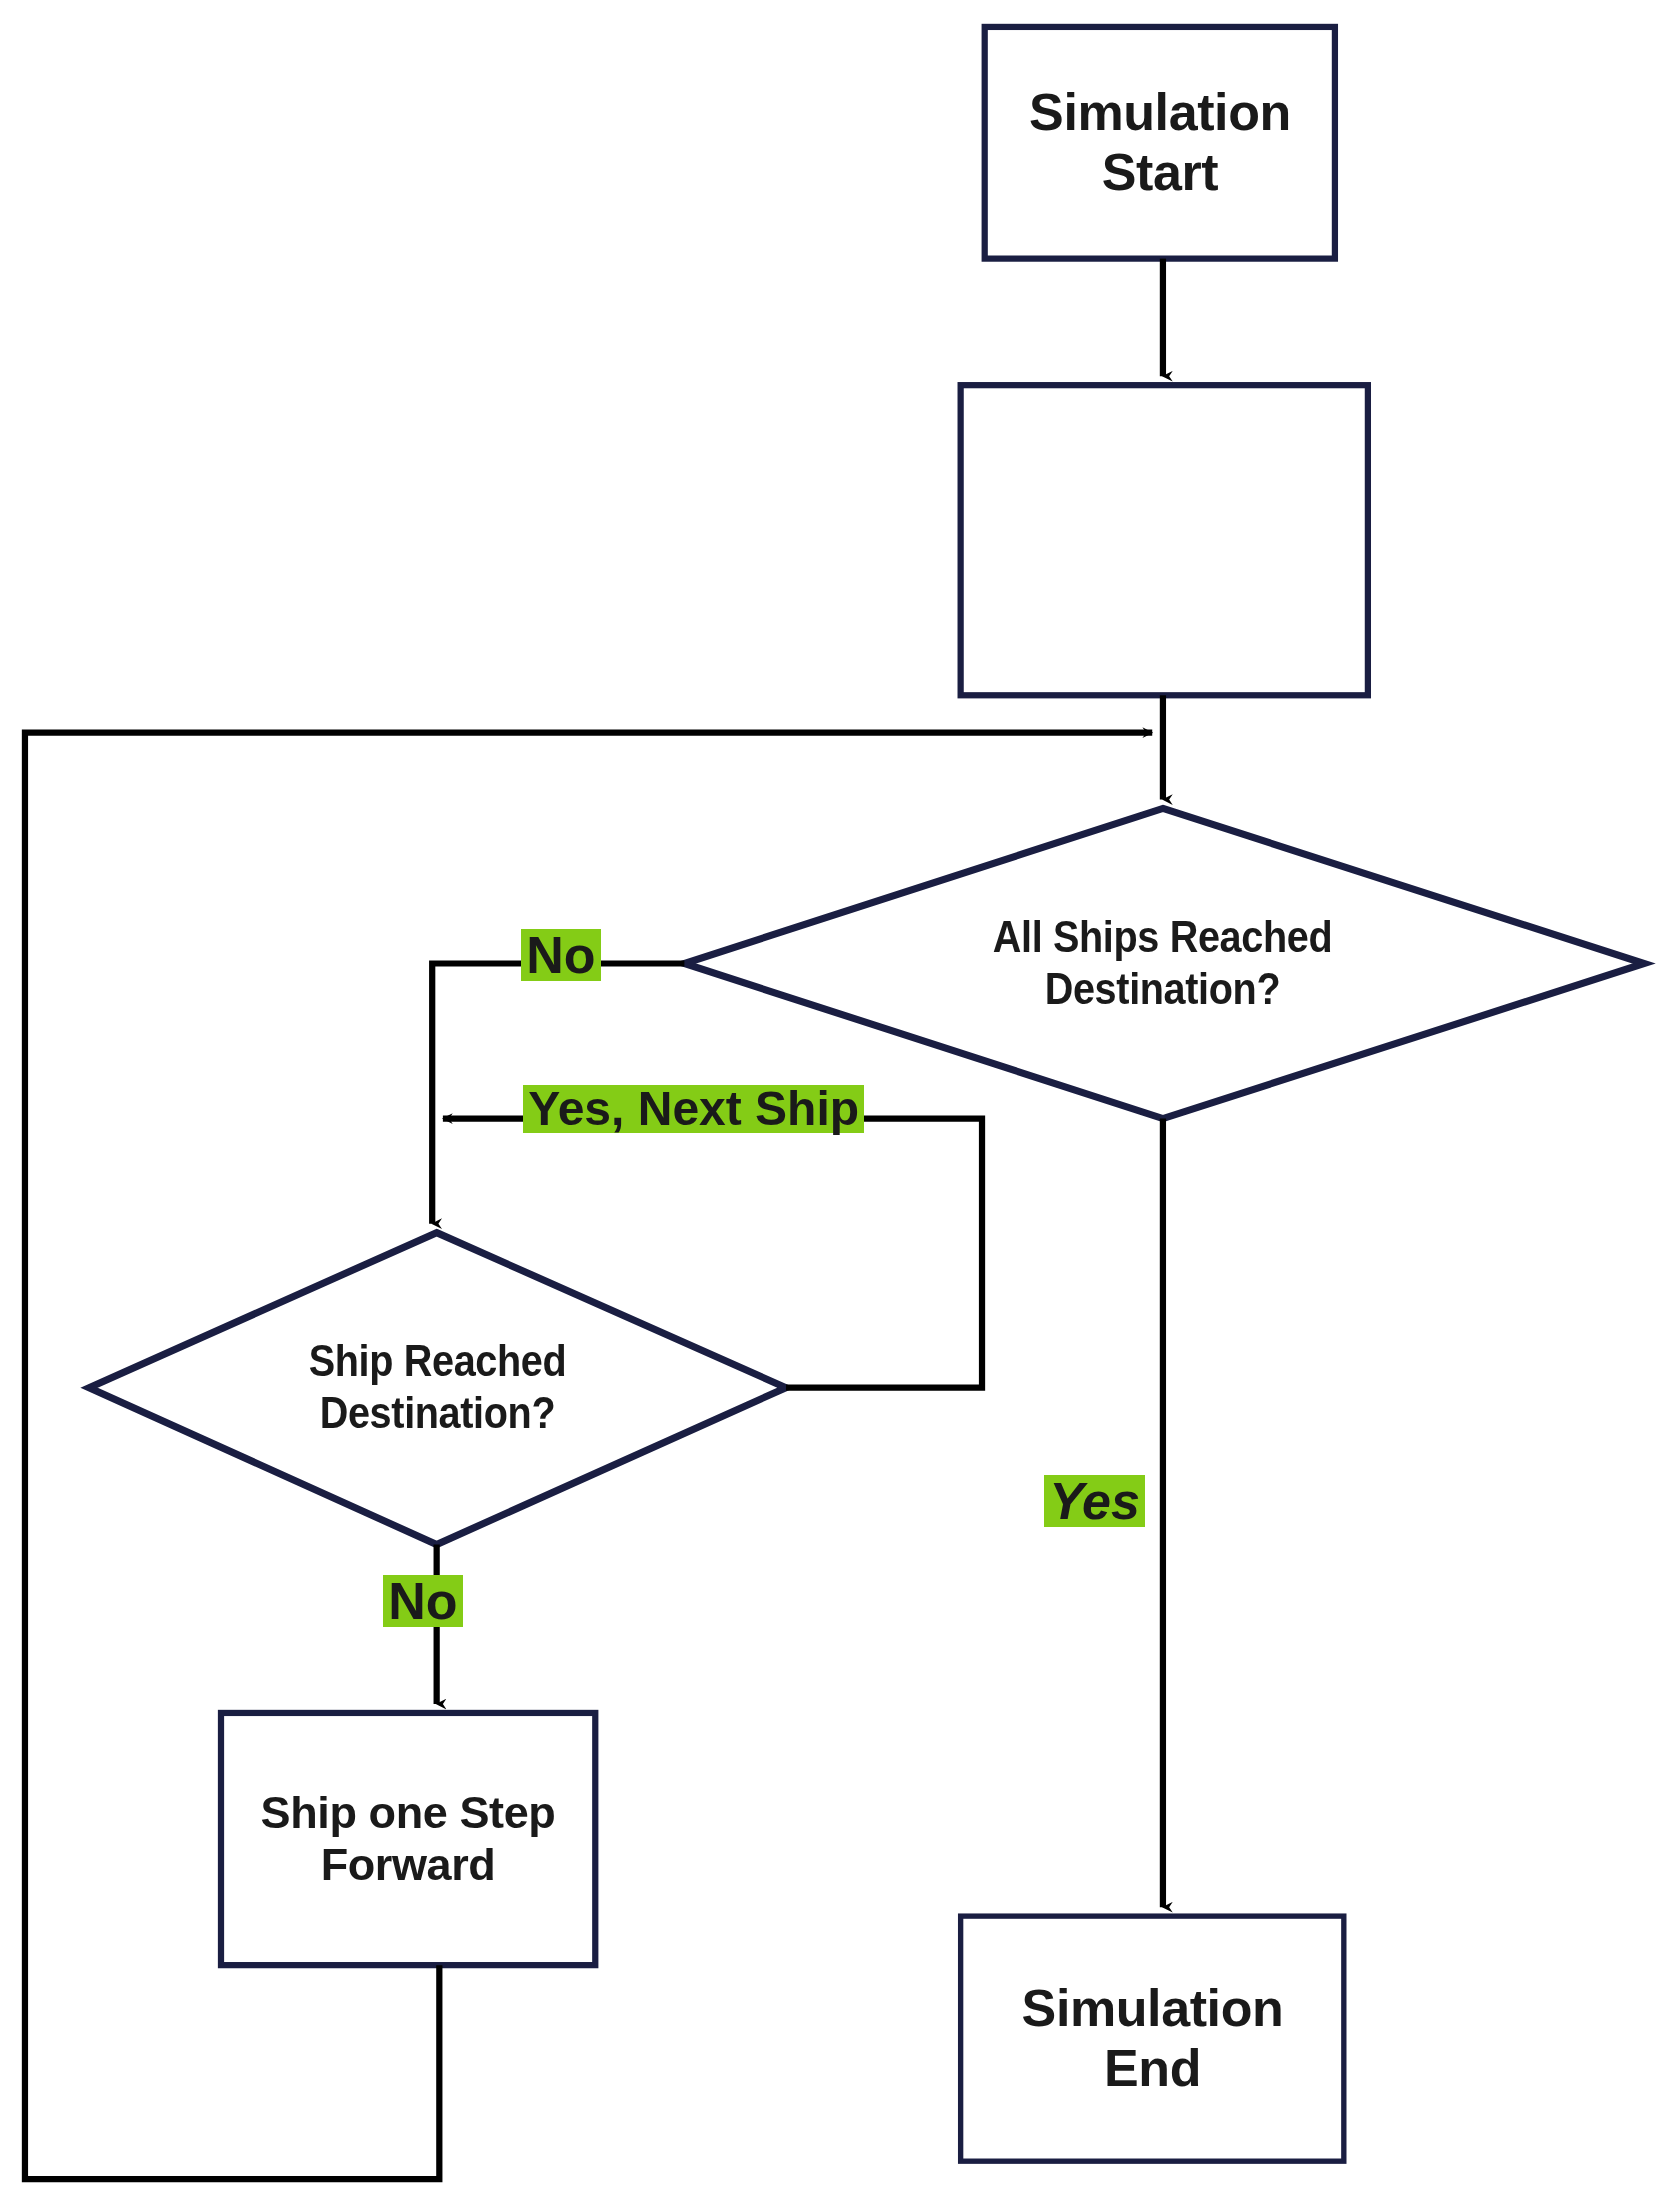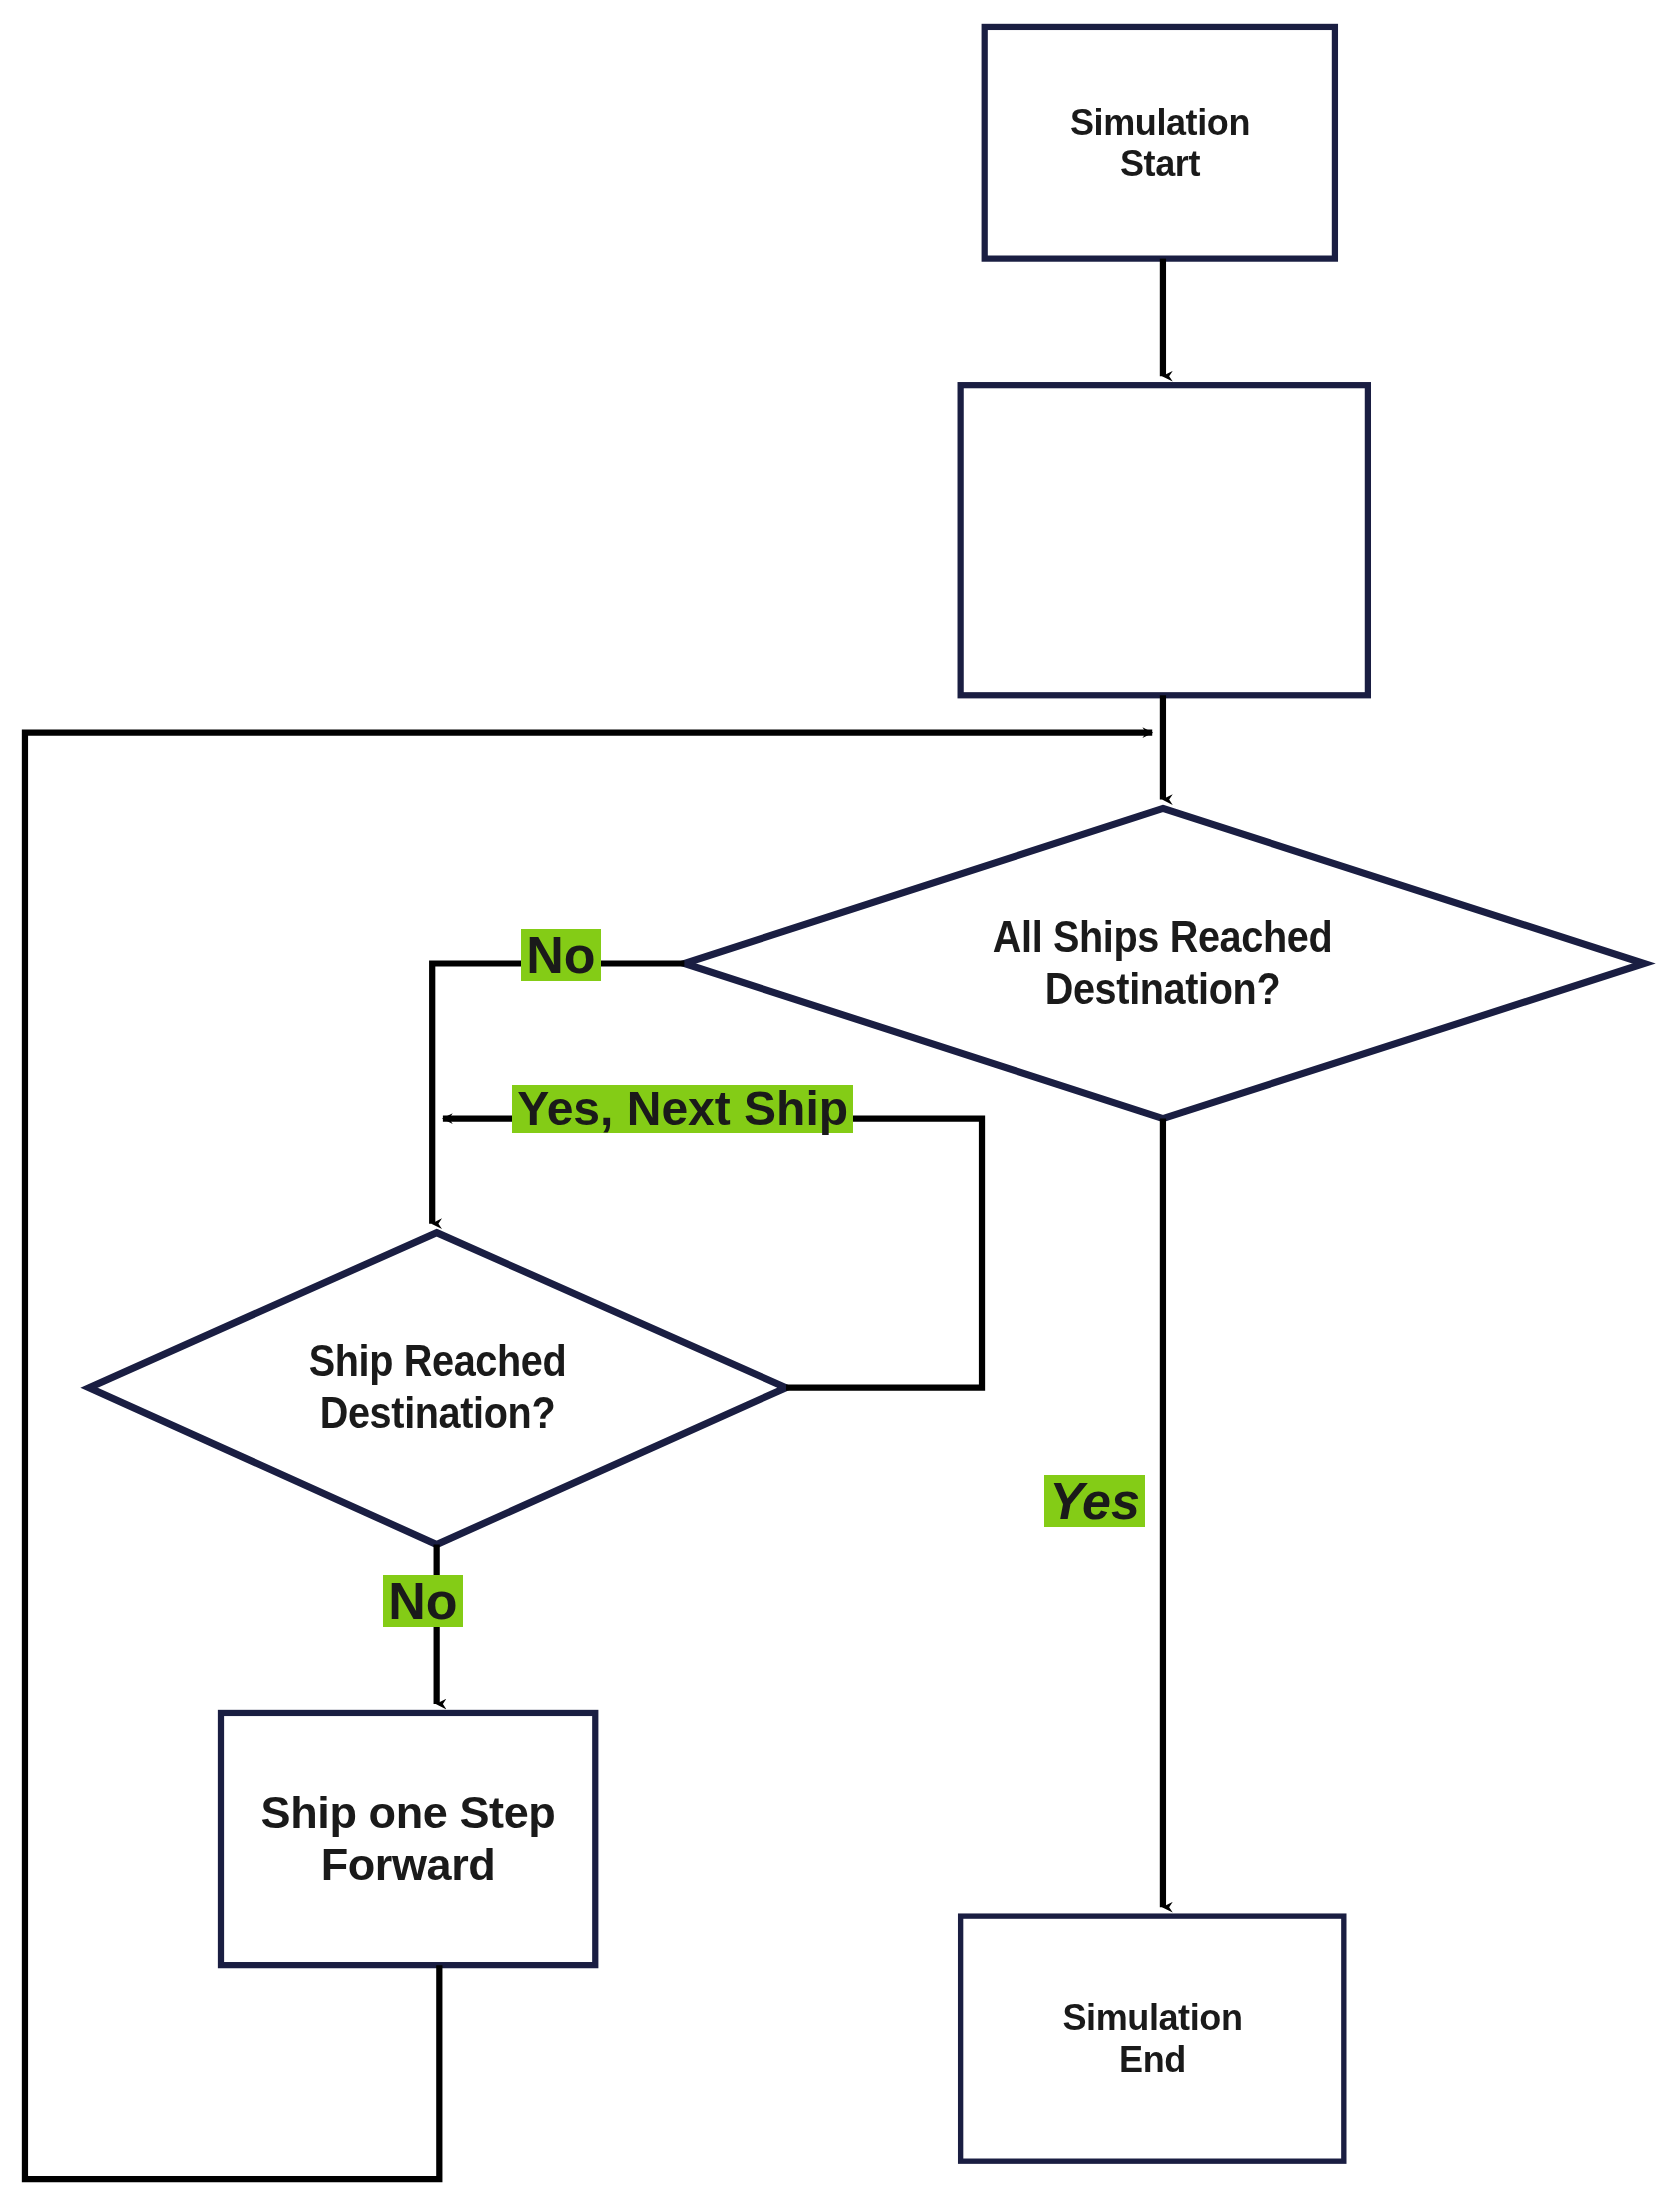--- a/index.html
+++ b/index.html
@@ -33,42 +33,42 @@
     align-items: center;
     justify-content: center;
     text-align: center;
     color: #1a1a1a;
     font-family: "Liberation Sans", sans-serif;
     font-weight: bold;
     line-height: 1.15;
     white-space: pre-line;
     pointer-events: none;
   }
-  .process-text { font-size: 36px; letter-spacing: -0.4px; }
+  .process-text { font-size: 52px; letter-spacing: -0.4px; }
   .decision-text {
     font-size: 45px;
     letter-spacing: -0.4px;
     transform: scaleX(0.88);
   }
   .step-text { font-size: 45px; letter-spacing: -0.4px; }
 
   
   .edge-label {
     position: absolute;
     color: #1a1a1a;
     font-family: "Liberation Sans", sans-serif;
     font-weight: bold;
     font-size: 52px;
     line-height: 1;
     white-space: nowrap;
     background: #84cc16;
     padding: 0 5.3px;
     pointer-events: none;
   }
-  .edge-label.small { font-size: 48px; }
+  .edge-label.small { font-size: 48px; margin-left: 11px; }
 
   
   .hit {
     position: absolute;
     background: transparent;
   }
 </style>
 </head>
 <body>
 

